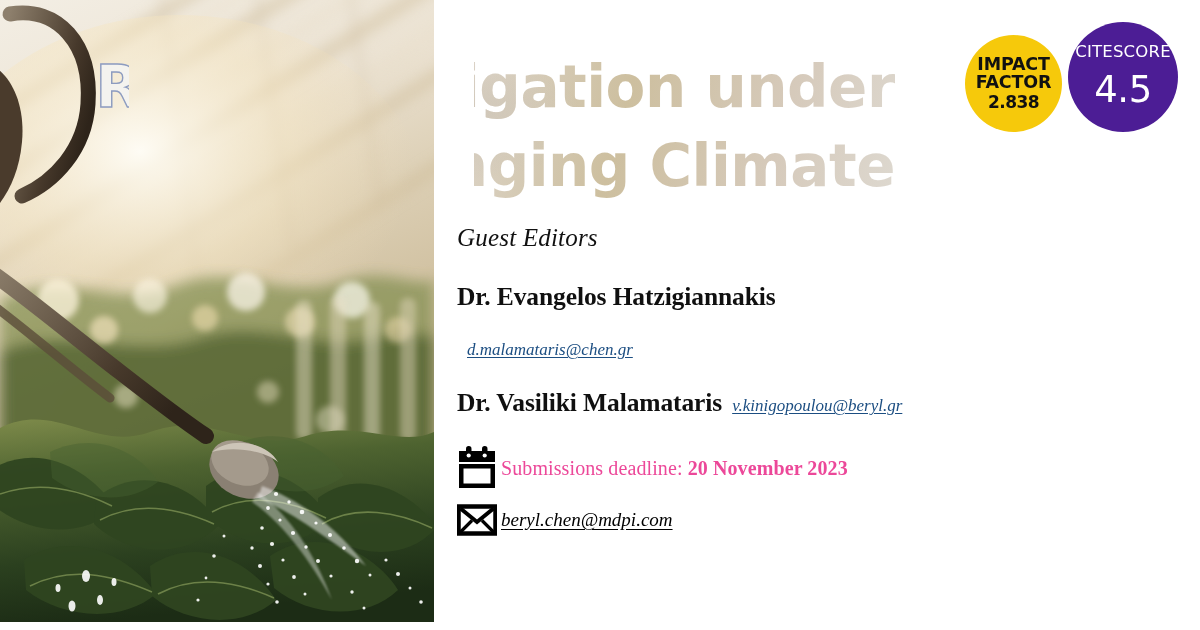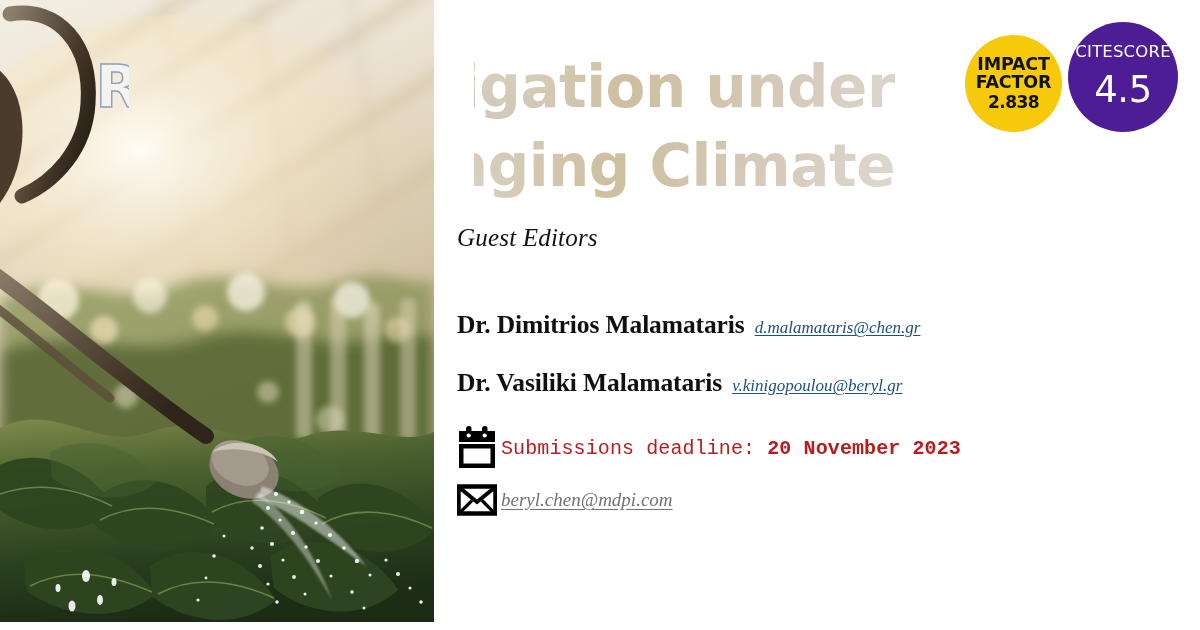--- a/index.html
+++ b/index.html
@@ -184,29 +184,28 @@
   }
   .meta-icon {
     width: 44px;
     flex: 0 0 44px;
     display: flex;
     align-items: center;
     justify-content: flex-start;
   }
   .meta-text {
     font-size: 20px;
-    color: #b91c1c;
+    color: #ec4899;
     letter-spacing: 0.1px;
-    font-family: Liberation Mono, monospace;
   }
   .meta-text b { font-weight: 700; }
   .meta-link {
     font-style: italic;
     font-size: 19px;
-    color: #737373;
+    color: #000000;
     text-decoration: underline;
     text-underline-offset: 3px;
   }
 </style>
 </head>
 <body>
 
 <div id="poster">
 
   <div class="photo">
@@ -407,24 +406,24 @@
       <div class="val">4.5</div>
     </div>
 
   </div>
 
   <div class="content">
 
     <div class="guest-editors-label">Guest Editors</div>
 
     <div class="editor-row">
+      <span class="editor-name">Dr. Evangelos Hatzigiannakis</span>
     </div>
 
     <div class="editor-row">
-      <span class="editor-name">Dr. Dimitrios Malamataris</span>
       <a class="editor-email" href="#">d.malamataris@chen.gr</a>
     </div>
 
     <div class="editor-row">
       <span class="editor-name">Dr. Vasiliki Malamataris</span>
       <a class="editor-email" href="#">v.kinigopoulou@beryl.gr</a>
     </div>
 
     <div class="meta">
 

